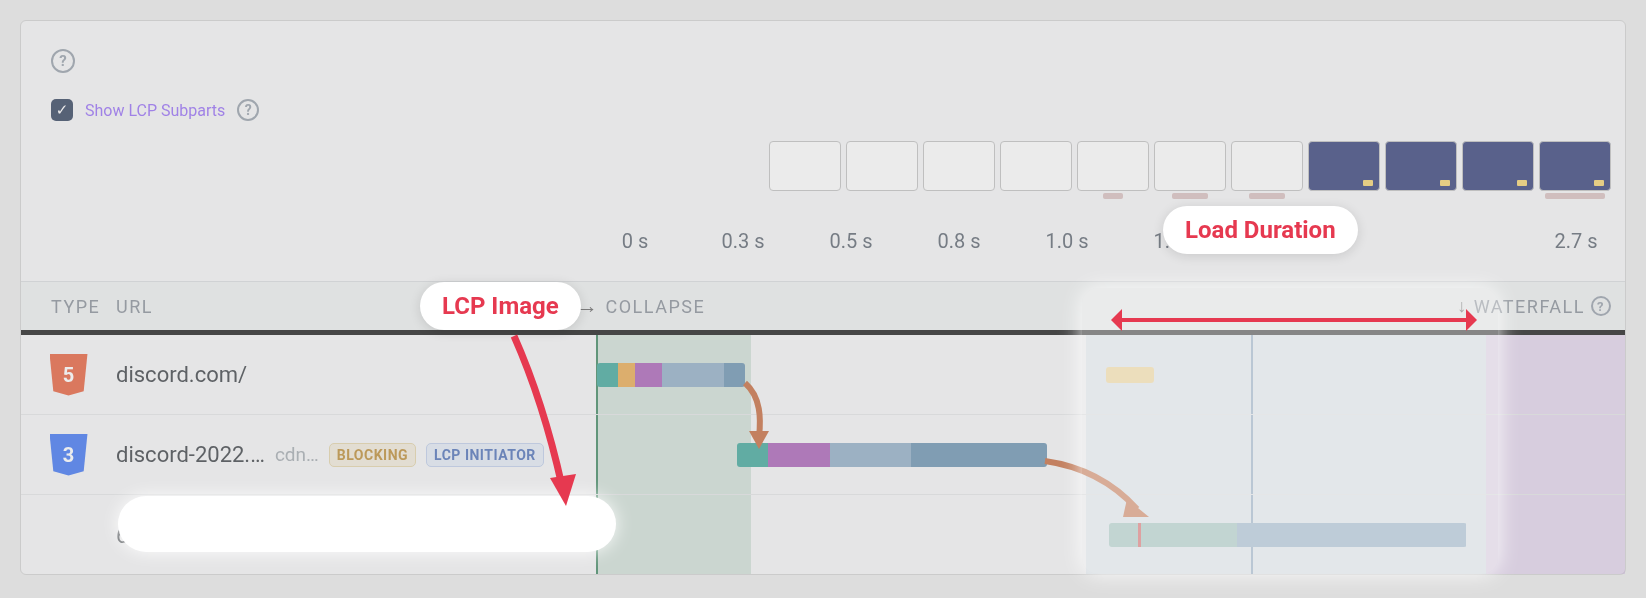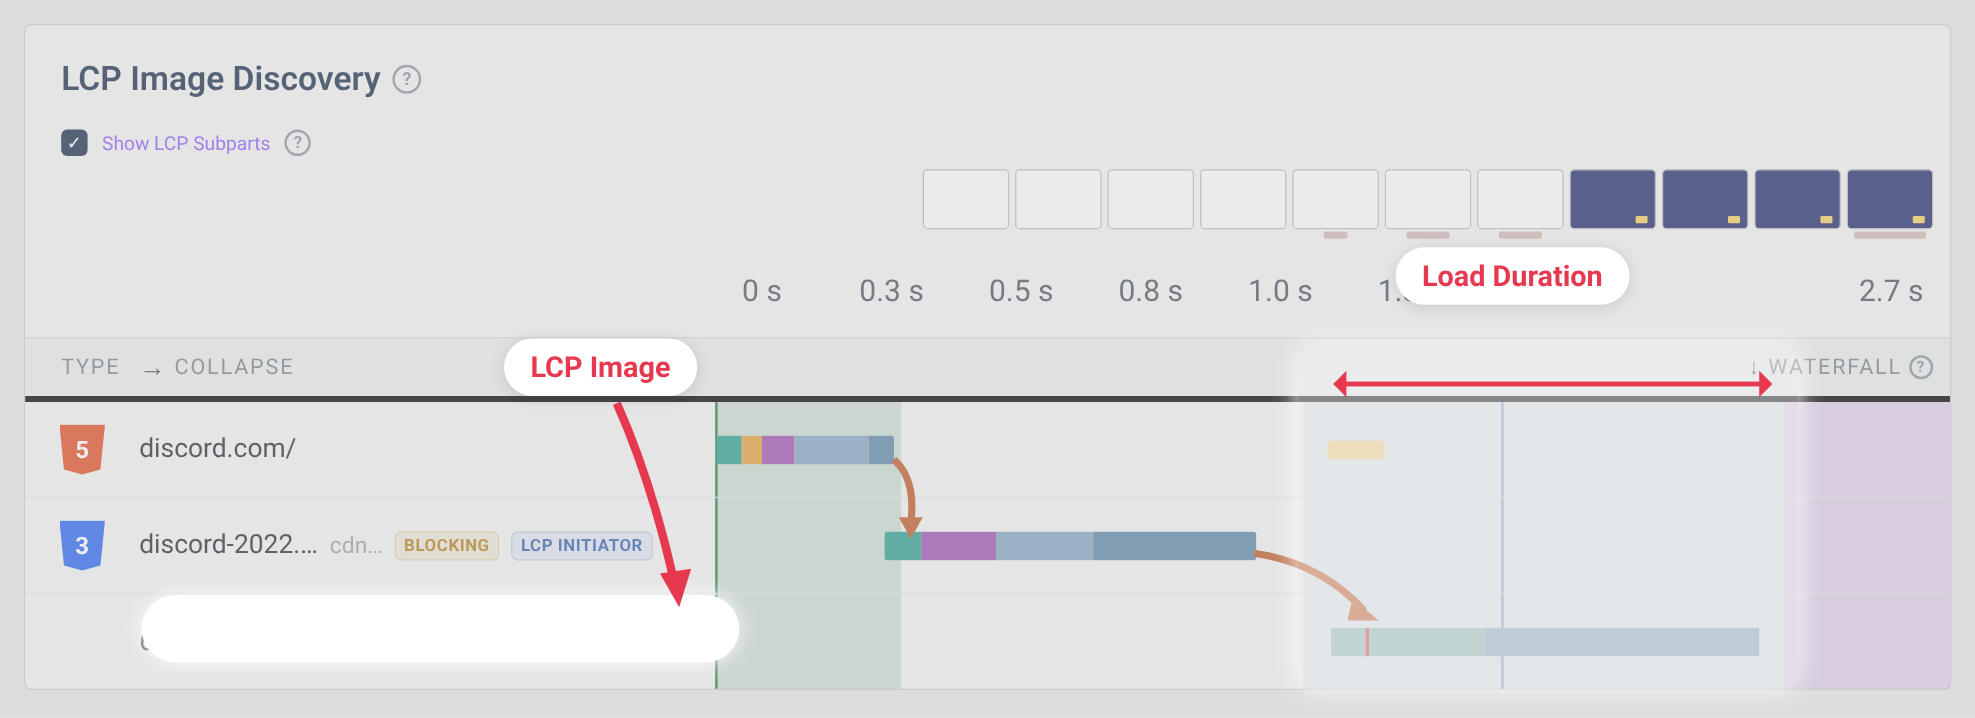--- a/index.html
+++ b/index.html
@@ -98,21 +98,21 @@
       background: #d4b8b8;
       margin-top: 2px;
       border-radius: 2px;
     }
     .time-axis {
       position: absolute;
       top: 208px;
       left: 560px;
       right: 14px;
       display: flex;
-      font-size: 25px;
+      font-size: 20px;
       color: #4a5360;
     }
     .time-tick { width: 108px; text-align: center; }
     .table-header {
       position: absolute;
       top: 260px; left: 0; right: 0;
       height: 54px;
       border-top: 1px solid #d5d8db;
       border-bottom: 5px solid #000000;
       background: #eceeef;
@@ -293,21 +293,20 @@
       fill: none;
     }
     .chain-arrow svg polygon { fill: #c05a28; }
   </style>
 </head>
 <body>
 
 <div class="panel">
 
   <div class="panel-title">
-    <h2>LCP Image Discovery</h2>
     <span class="help-icon">?</span>
   </div>
 
   <div class="subparts-row">
     <div class="checkbox">✓</div>
     <span class="subparts-label">Show LCP Subparts</span>
     <span class="help-icon" style="width:22px;height:22px;font-size:14px;">?</span>
   </div>
 
   <div class="filmstrip">
@@ -355,20 +354,21 @@
     <span class="time-tick">0.3 s</span>
     <span class="time-tick">0.5 s</span>
     <span class="time-tick">0.8 s</span>
     <span class="time-tick">1.0 s</span>
     <span class="time-tick">1.3 s</span>
     <span class="time-tick" style="margin-left:auto;width:70px;">2.7 s</span>
   </div>
 
   <div class="table-header">
     <div class="th-type">TYPE</div>
+    <div class="th-url">URL</div>
     <div class="th-collapse">
       <span class="arrow-right">→</span>
       <span>COLLAPSE</span>
     </div>
     <div class="th-right">
       <span class="arrow-down">↓</span>
       <span>WATERFALL</span>
       <span class="help-icon" style="width:20px;height:20px;font-size:13px;">?</span>
     </div>
   </div>

